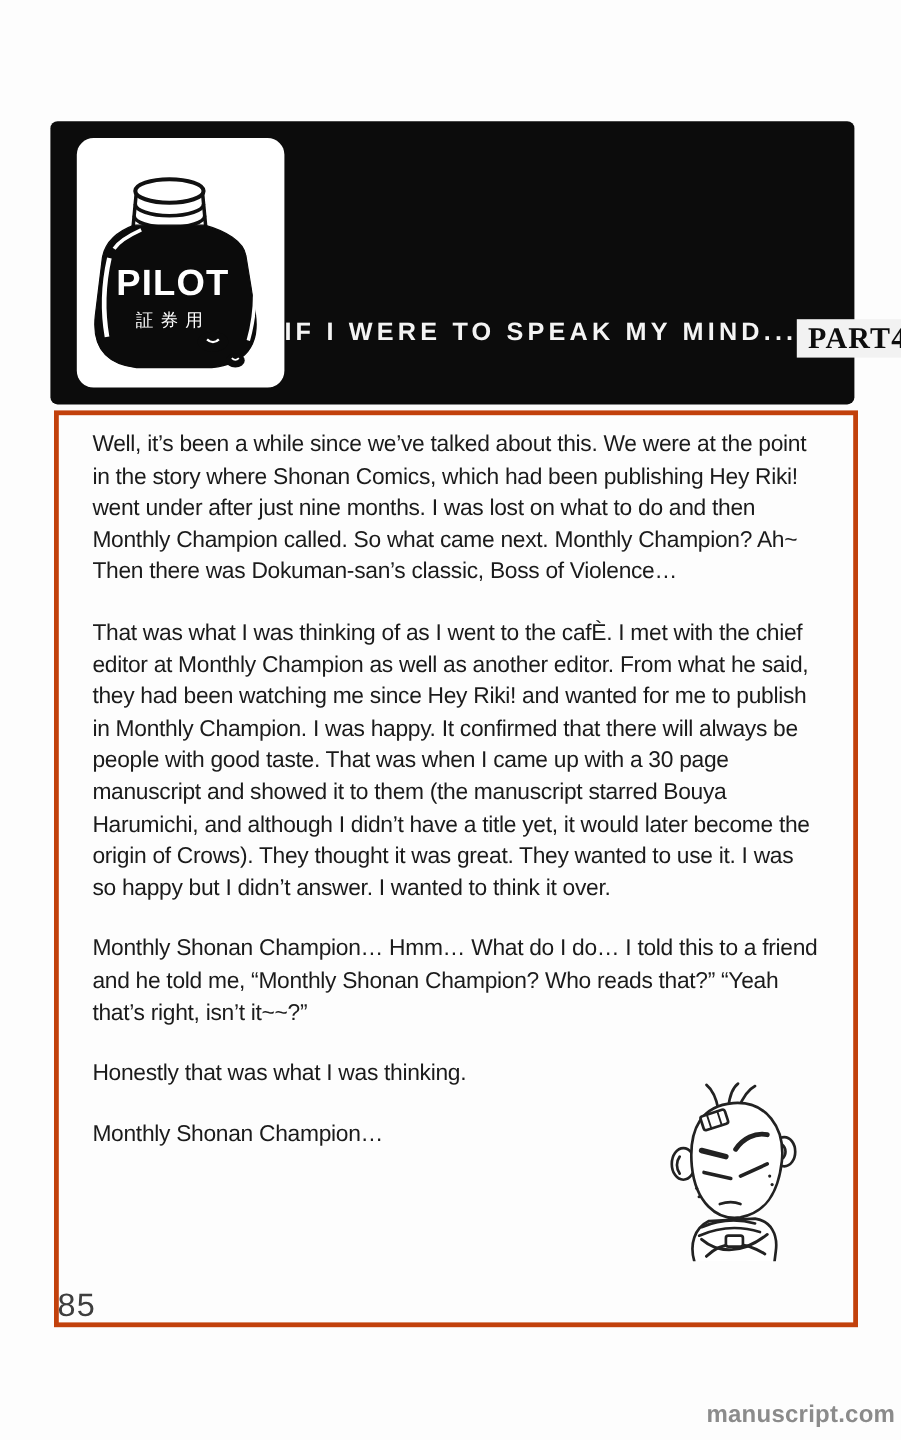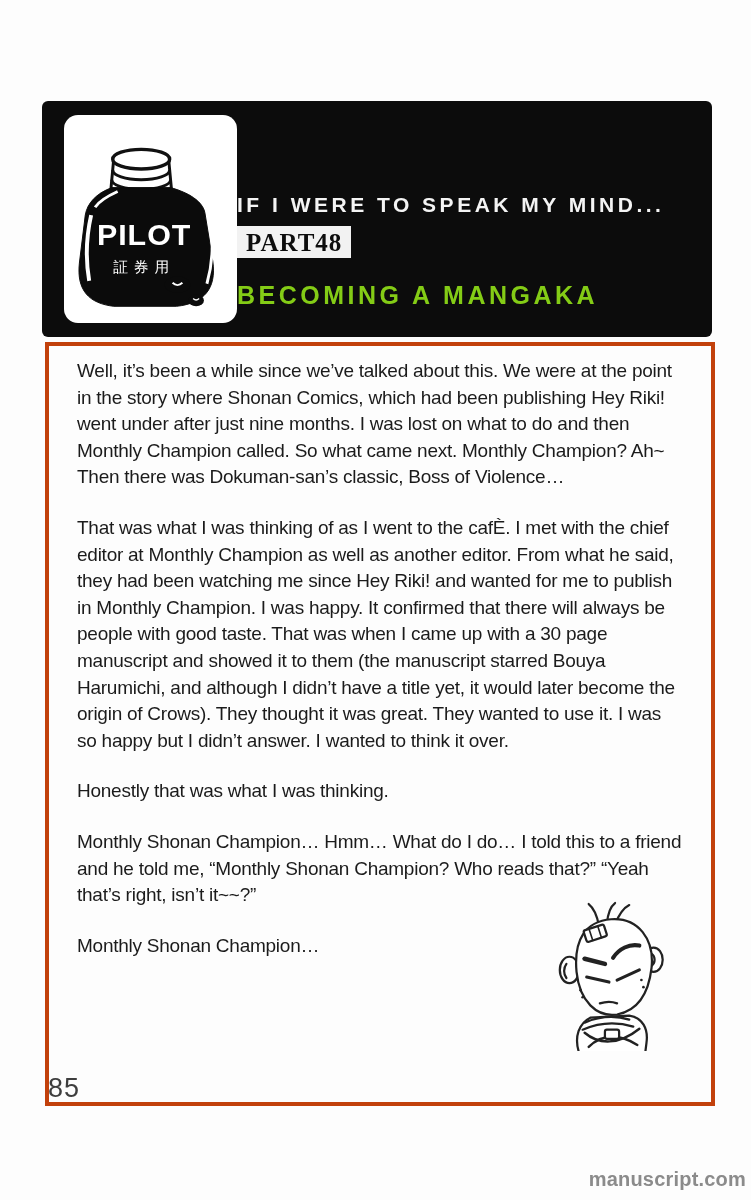--- a/index.html
+++ b/index.html
@@ -18,22 +18,22 @@
     background:#0c0c0c;
     border-radius:6px;
   }
   .logo-box {
     position:absolute; left:22px; top:14px;
     width:173px; height:208px;
     background:#ffffff;
     display:flex; align-items:center; justify-content:center;border-radius:14px;
   }
   .header-titles {
-    position:absolute; left:195px; top:0; width:475px; height:100%;
-    display:flex; flex-direction:column; align-items:flex-start;
+    position:absolute; left:195px; top:12px; width:475px; height:100%;
+    display:flex; flex-direction:row; align-items:center;
     padding-top:92px;
   }
   .header-title {
     color:#f4f4f4;
     font-weight:700;
     font-size:21px;
     letter-spacing:3.5px;
     white-space:nowrap;
   }
   .part-badge {
@@ -127,22 +127,22 @@
     <div class="header-titles">
       <div class="header-title">IF I WERE TO SPEAK MY MIND...</div>
       <div class="part-badge">PART48</div>
       <div class="header-subtitle">BECOMING A MANGAKA</div>
     </div>
   </div>
 
   <div class="text-frame">
     <p>Well, it’s been a while since we’ve talked about this. We were at the point in the story where Shonan Comics, which had been publishing Hey Riki! went under after just nine months. I was lost on what to do and then Monthly Champion called. So what came next. Monthly Champion? Ah~ Then there was Dokuman-san’s classic, Boss of Violence…</p>
     <p>That was what I was thinking of as I went to the cafÈ. I met with the chief editor at Monthly Champion as well as another editor. From what he said, they had been watching me since Hey Riki! and wanted for me to publish in Monthly Champion. I was happy. It confirmed that there will always be people with good taste. That was when I came up with a 30 page manuscript and showed it to them (the manuscript starred Bouya Harumichi, and although I didn’t have a title yet, it would later become the origin of Crows). They thought it was great. They wanted to use it. I was so happy but I didn’t answer. I wanted to think it over.</p>
+    <p>Monthly Shonan Champion… Hmm… What do I do… I told this to a friend and he told me, “Monthly Shonan Champion? Who reads that?” “Yeah that’s right, isn’t it~~?”</p>
     <p>Honestly that was what I was thinking.</p>
-    <p>Monthly Shonan Champion… Hmm… What do I do… I told this to a friend and he told me, “Monthly Shonan Champion? Who reads that?” “Yeah that’s right, isn’t it~~?”</p>
     <p>Monthly Shonan Champion…</p>
   </div>
 
   <div class="mascot">
     <svg viewBox="0 0 112 148" width="114" height="150" fill="none" stroke="#222" stroke-width="2.2" stroke-linecap="round">
 
       <path d="M24,148 C20,134 24,121 36,115 L74,113 C87,115 93,126 91,140 L90,148" fill="#fff"></path>
       <path d="M30,120 C44,114 60,113 74,117"></path>
       <path d="M28,127 C44,120 62,119 78,124"></path>
       <path d="M30,130 C44,142 64,142 84,126" stroke-width="2.4"></path>

